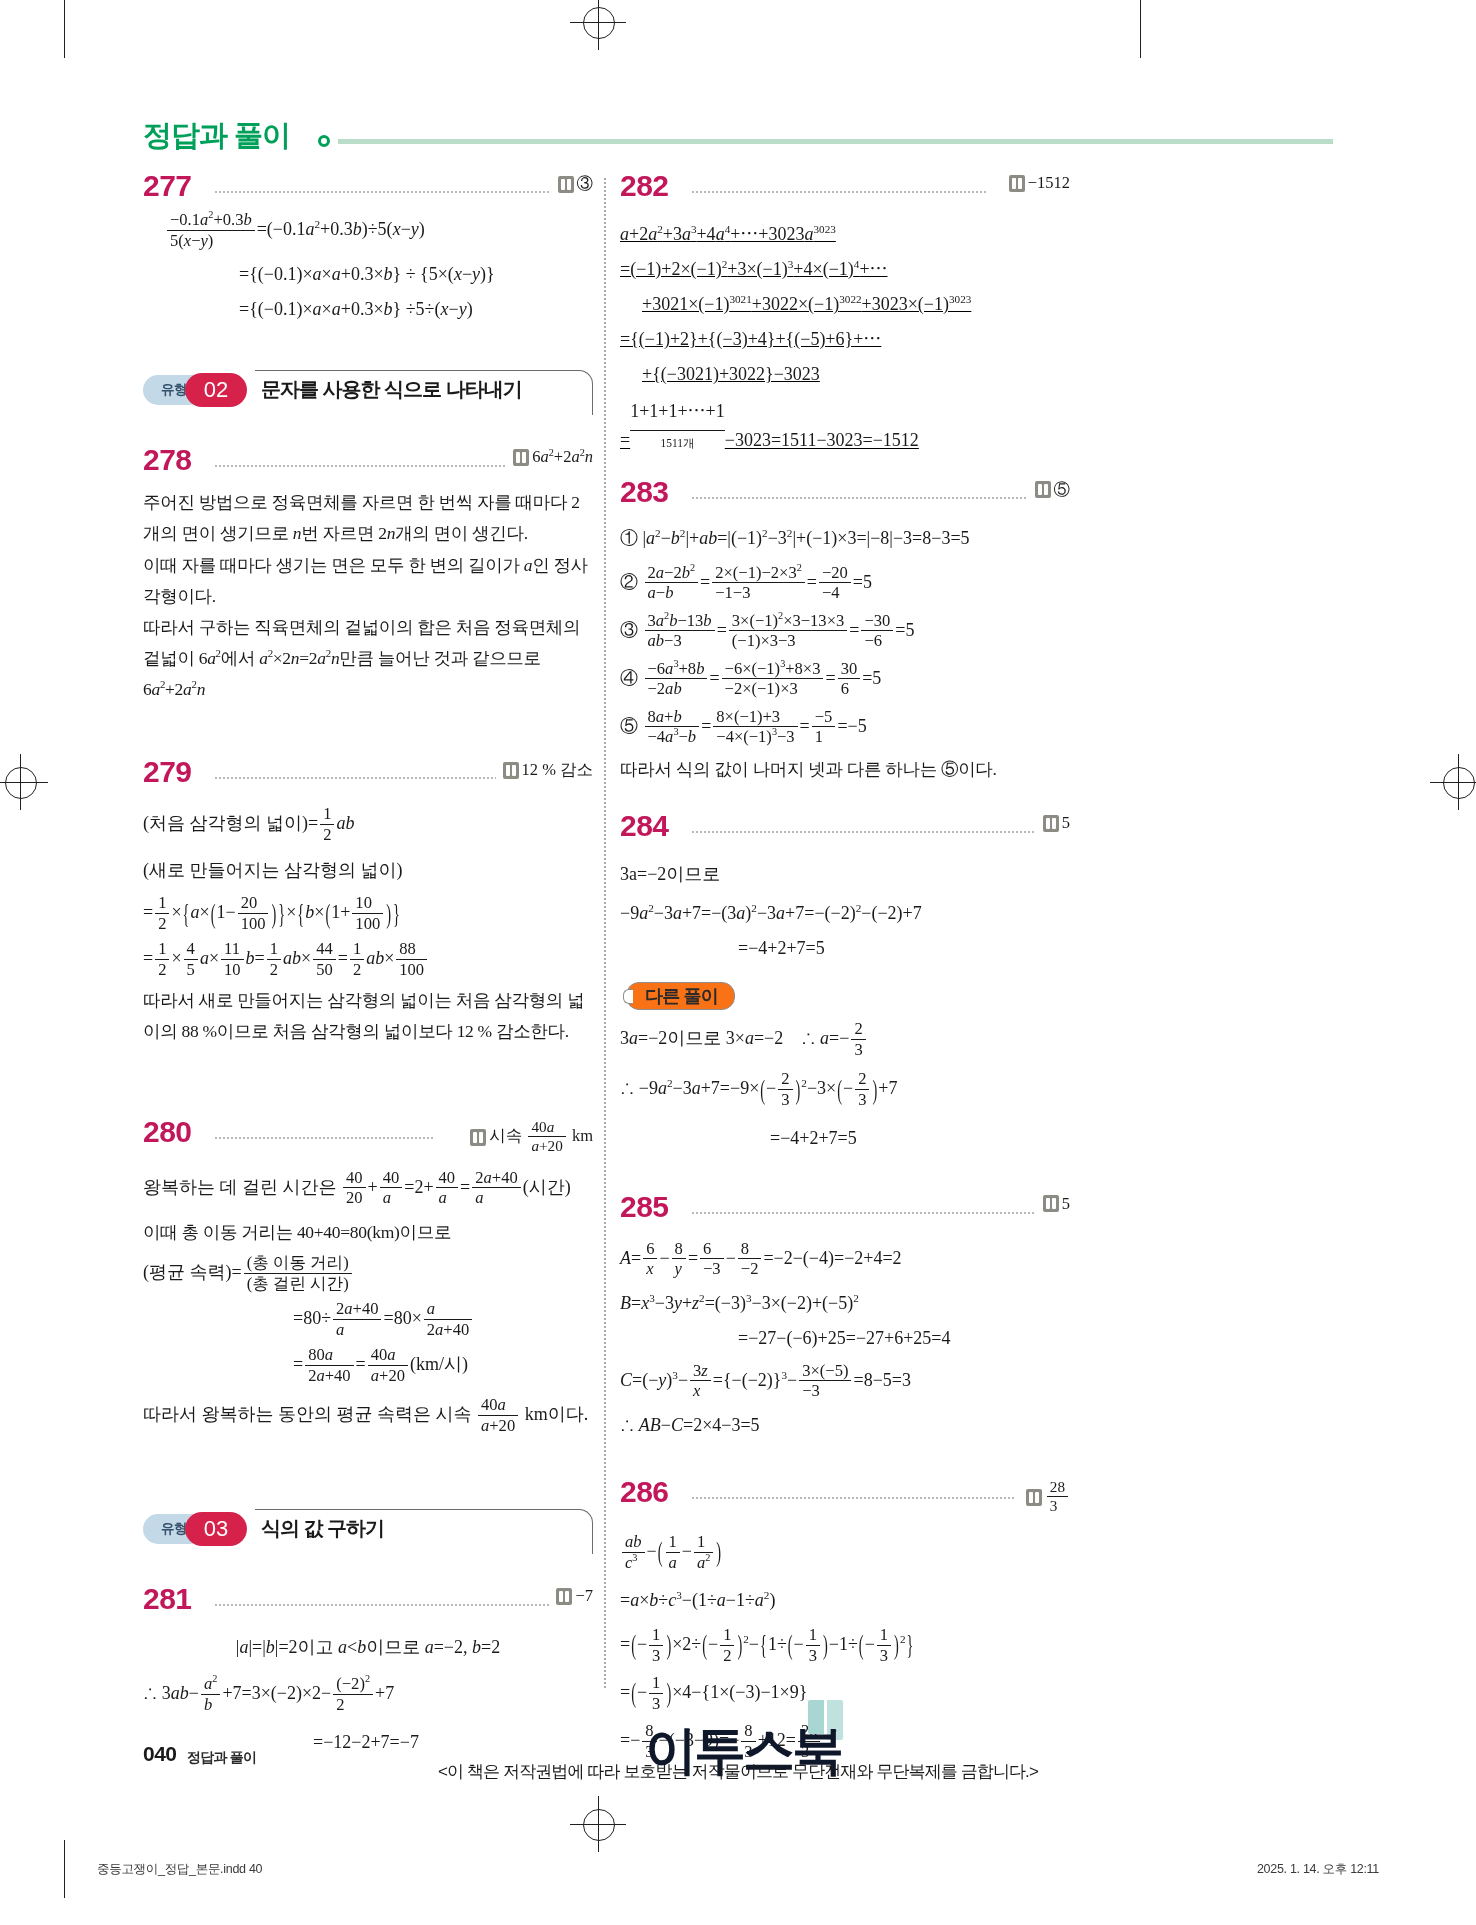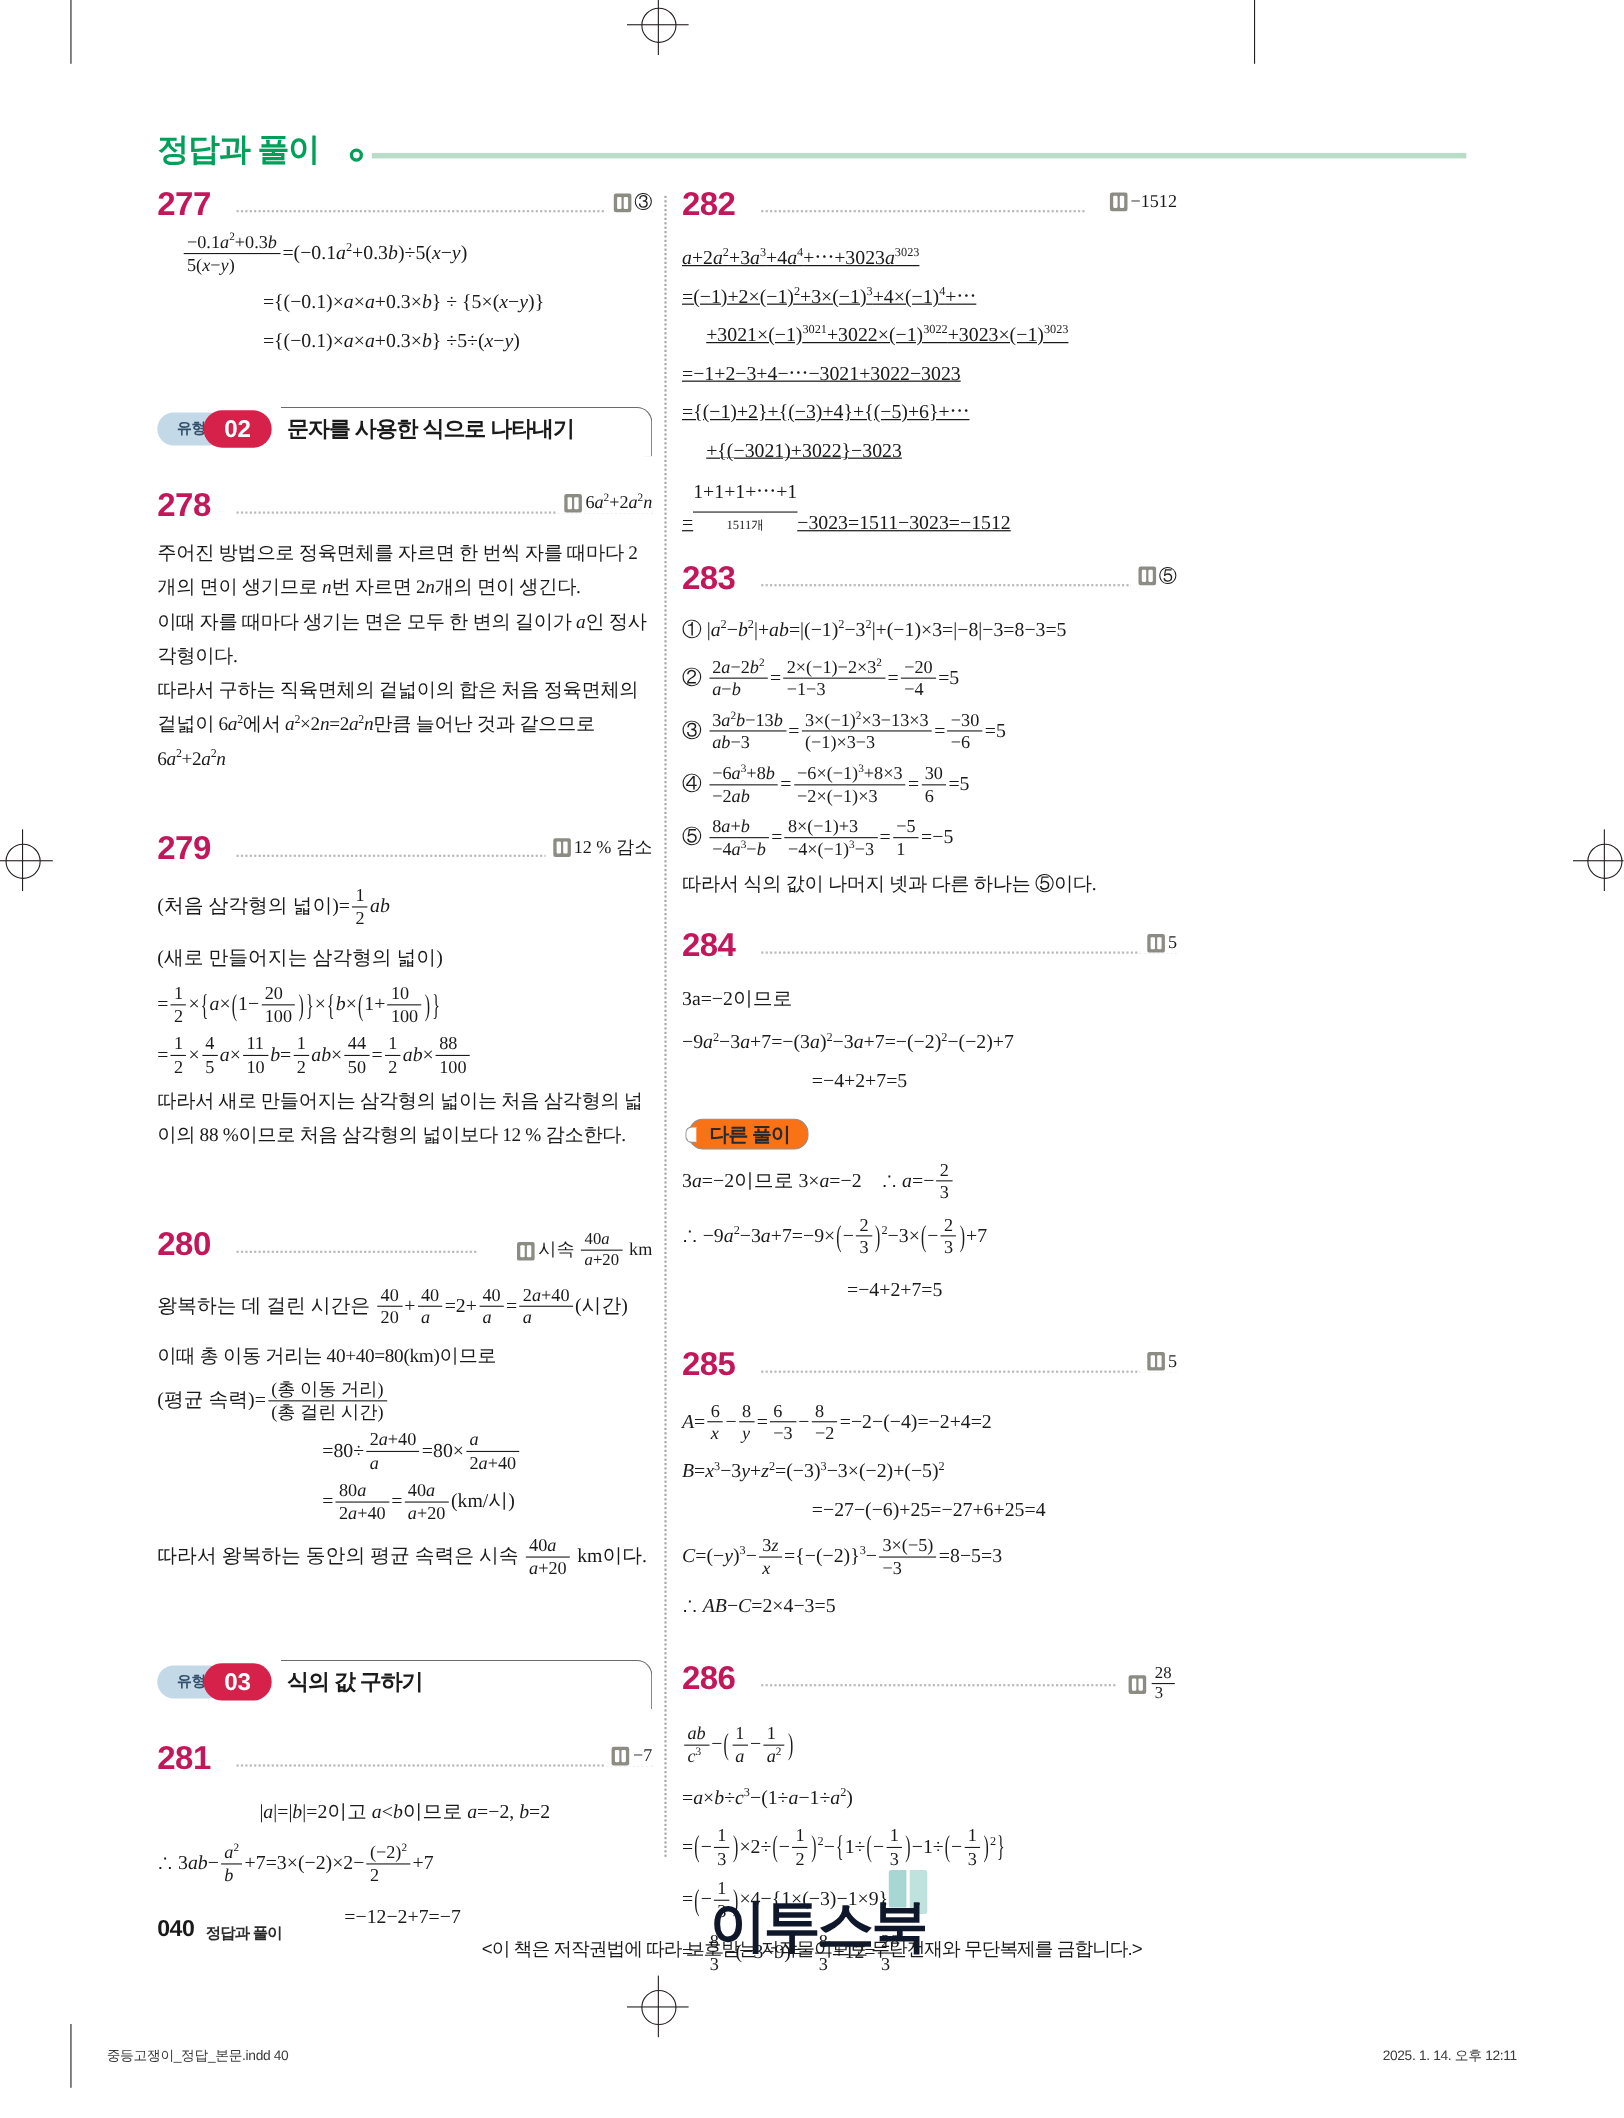--- a/index.html
+++ b/index.html
@@ -83,21 +83,21 @@
     position:absolute;left:0;top:2px;width:62px;height:30px;
     background:#c3d9e8;border-radius:15px;
     display:flex;align-items:center;justify-content:center;
     font-family:"Liberation Sans", sans-serif;font-weight:bold;
     font-size:13.5px;color:#35506a;letter-spacing:-0.5px;
   }
   .yh-num{
     position:absolute;left:42px;top:0;width:62px;height:34px;
     background:#d6224a;border-radius:17px;
     display:flex;align-items:center;justify-content:center;
-    font-family:"Liberation Sans", sans-serif;font-weight:bold;
+    font-family:"Liberation Sans", sans-serif;font-weight:normal;
     font-size:22px;color:#ffffff;
   }
   .yh-label{
     position:absolute;left:118px;top:3px;
     font-family:"Liberation Sans", sans-serif;font-weight:bold;
     font-size:20px;color:#1a1a1a;letter-spacing:-1px;
   }
   .yh-bracket{
     position:absolute;left:112px;top:-3px;right:0;height:44px;
     border-top:1.5px solid #6b6b6b;
@@ -372,23 +372,20 @@
       <div class="mth" style="margin-top:6px;">
         <i>a</i>+2<i>a</i><sup>2</sup>+3<i>a</i><sup>3</sup>+4<i>a</i><sup>4</sup>+⋯+3023<i>a</i><sup>3023</sup>
       </div>
       <div class="mth">
         =(−1)+2×(−1)<sup>2</sup>+3×(−1)<sup>3</sup>+4×(−1)<sup>4</sup>+⋯
       </div>
       <div class="mth indent1">
         +3021×(−1)<sup>3021</sup>+3022×(−1)<sup>3022</sup>+3023×(−1)<sup>3023</sup>
       </div>
       <div class="mth">
-        =−1+2−3+4−⋯−3021+3022−3023
-      </div>
-      <div class="mth">
         ={(−1)+2}+{(−3)+4}+{(−5)+6}+⋯
       </div>
       <div class="mth indent1">
         +{(−3021)+3022}−3023
       </div>
       <div class="mth" style="margin-top:2px;">
         =<span class="ubrace"><span class="line">1+1+1+⋯+1</span><span class="cap">1511개</span></span>−3023=1511−3023=−1512
       </div>
     </div>
 

